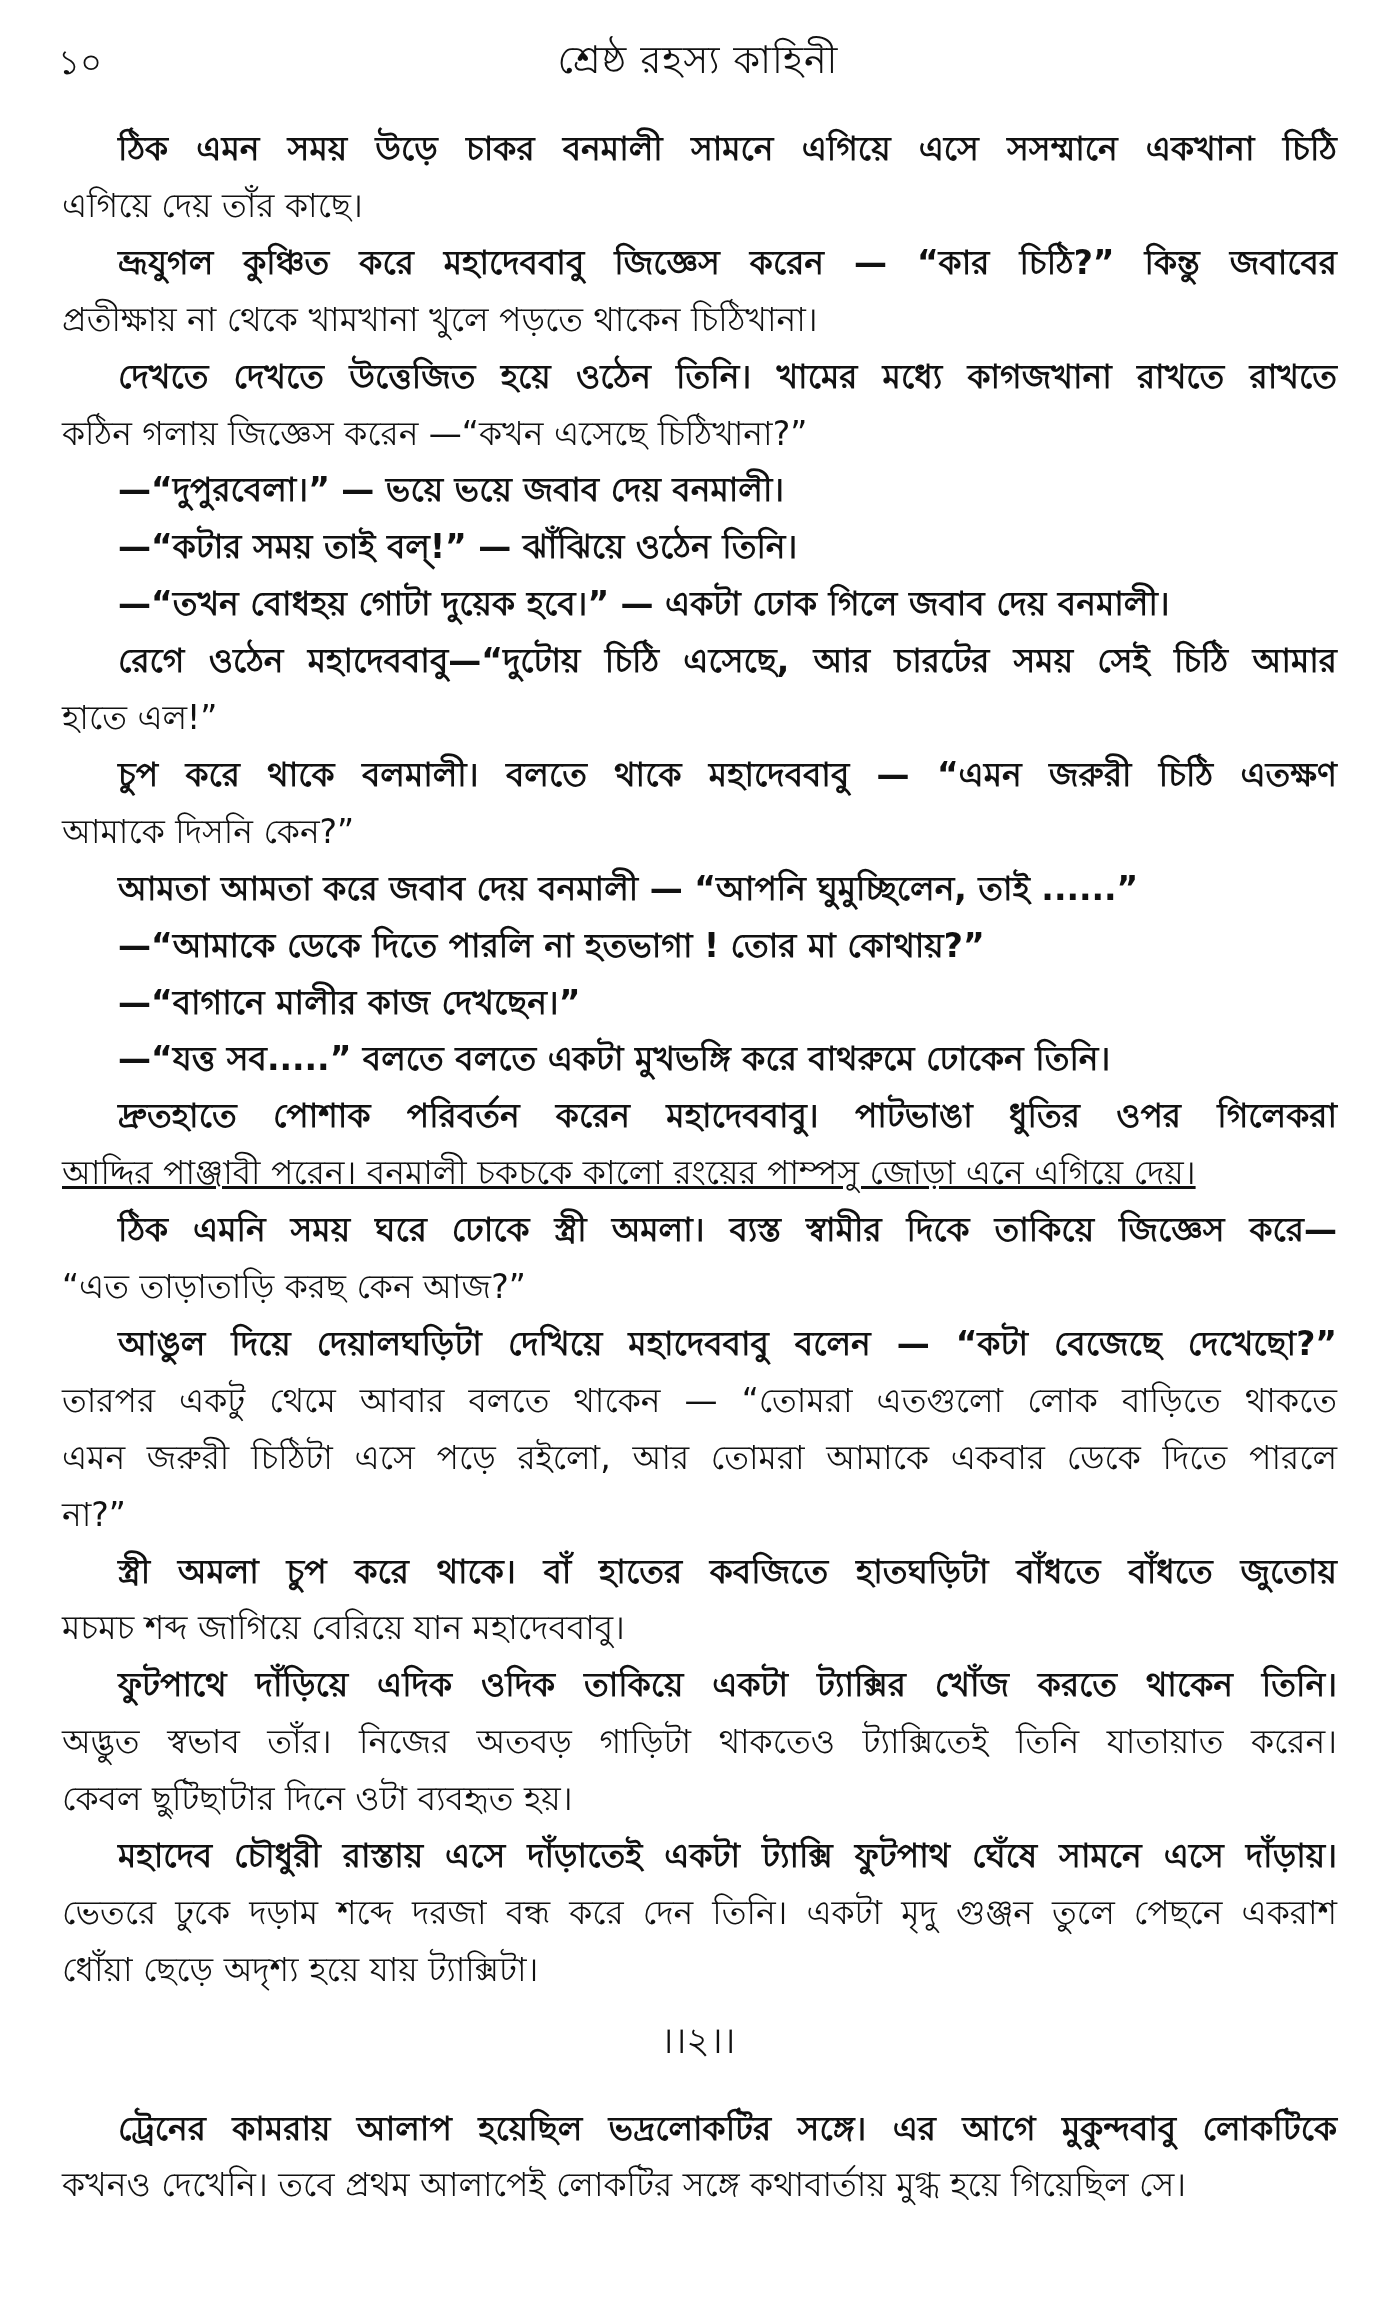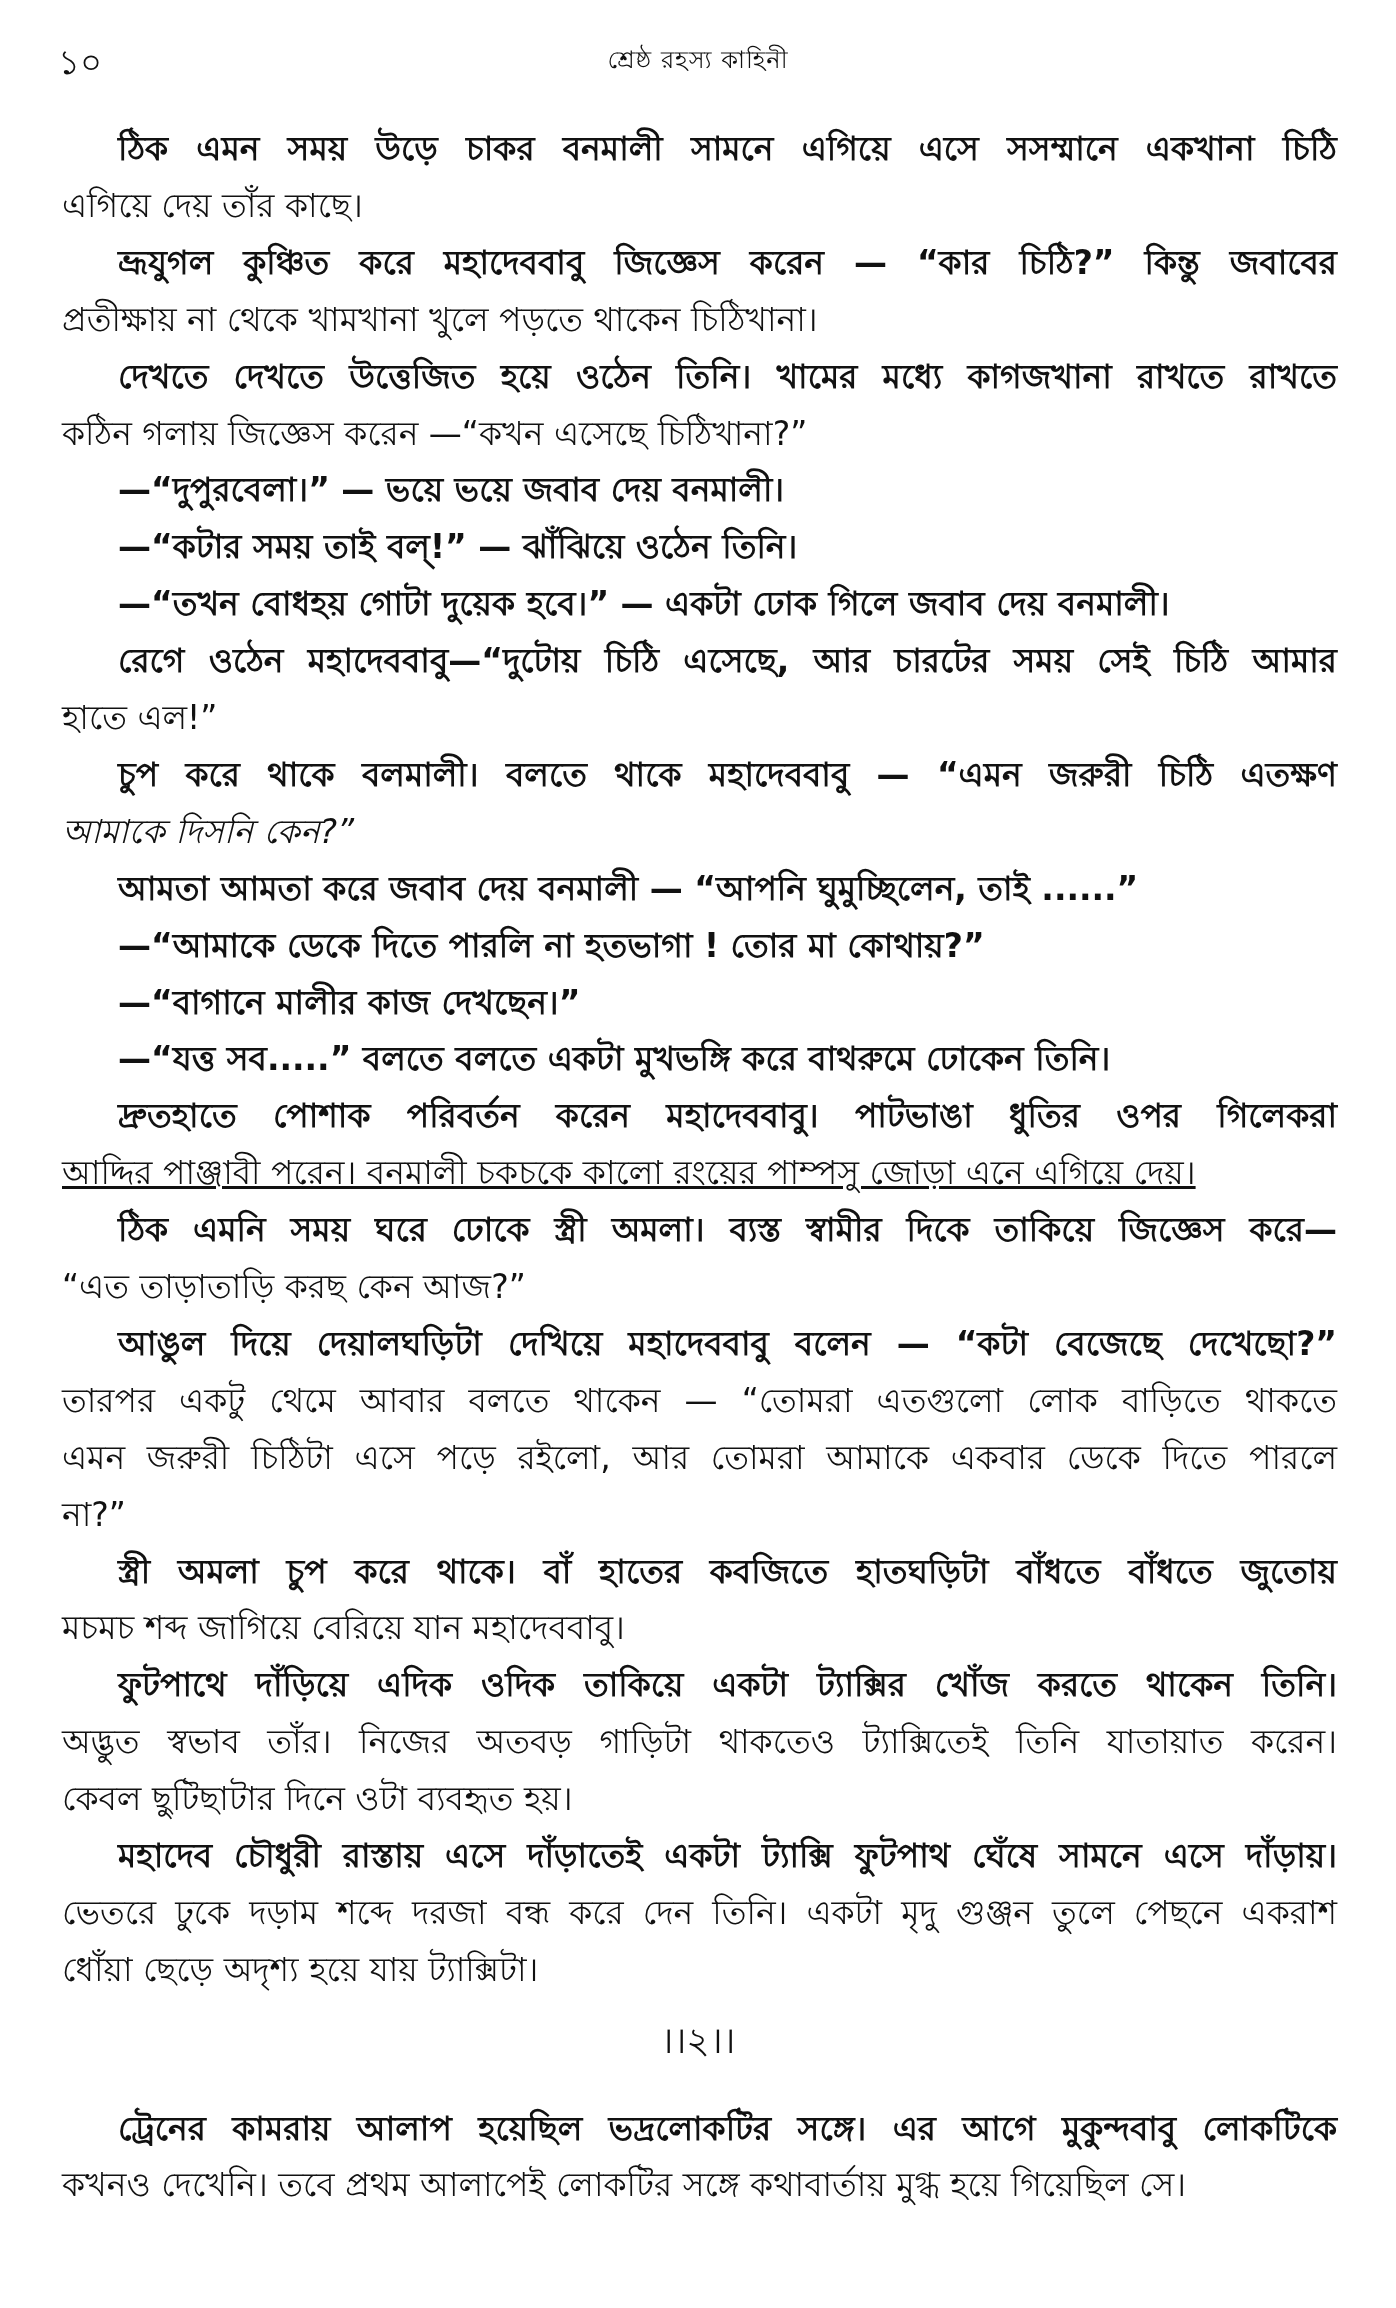--- a/index.html
+++ b/index.html
@@ -12,21 +12,21 @@
     position: absolute; left: 0; top: 8px; width: 1396px; height: 2308px; border-radius: 15px;
   }
   .header {
     position: absolute; top: 22px; left: 0; width: 1396px; height: 60px;
   }
   .page-number {
     position: absolute; left: 58px; top: 12px; font-size: 34px; line-height: 40px;
   }
   .running-title {
     position: absolute; left: 0; width: 1396px; top: 8px; text-align: center;
-    font-size: 24px; line-height: 44px; letter-spacing: 1px;
+    font-size: 38px; line-height: 44px; letter-spacing: 1px;
   }
   .body {
     position: absolute; left: 62px; top: 112px; width: 1275px;
   }
   .line {
     position: absolute; left: 0; width: 1275px; height: 58px;
     font-size: 33px; line-height: 58px; white-space: nowrap;
     text-align: justify; text-align-last: justify;
   }
   .line.indent { left: 56px; width: 1219px; font-weight: bold; }
@@ -51,21 +51,21 @@
       <div class="line indent" style="top: 113.8px;">ভ্রূযুগল কুঞ্চিত করে মহাদেববাবু জিজ্ঞেস করেন — “কার চিঠি?” কিন্তু জবাবের</div>
       <div class="line end" style="top: 170.7px;">প্রতীক্ষায় না থেকে খামখানা খুলে পড়তে থাকেন চিঠিখানা।</div>
       <div class="line indent" style="top: 227.6px;">দেখতে দেখতে উত্তেজিত হয়ে ওঠেন তিনি। খামের মধ্যে কাগজখানা রাখতে রাখতে</div>
       <div class="line end" style="top: 284.5px;">কঠিন গলায় জিজ্ঞেস করেন —“কখন এসেছে চিঠিখানা?”</div>
       <div class="line indent end" style="top: 341.4px;">—“দুপুরবেলা।” — ভয়ে ভয়ে জবাব দেয় বনমালী।</div>
       <div class="line indent end" style="top: 398.3px;">—“কটার সময় তাই বল্!” — ঝাঁঝিয়ে ওঠেন তিনি।</div>
       <div class="line indent end" style="top: 455.2px;">—“তখন বোধহয় গোটা দুয়েক হবে।” — একটা ঢোক গিলে জবাব দেয় বনমালী।</div>
       <div class="line indent" style="top: 512.1px;">রেগে ওঠেন মহাদেববাবু—“দুটোয় চিঠি এসেছে, আর চারটের সময় সেই চিঠি আমার</div>
       <div class="line end" style="top: 569px;">হাতে এল!”</div>
       <div class="line indent" style="top: 625.9px;">চুপ করে থাকে বলমালী। বলতে থাকে মহাদেববাবু — “এমন জরুরী চিঠি এতক্ষণ</div>
-      <div class="line end" style="top: 682.8px; font-style: italic;">আমাকে দিসনি কেন?”</div>
+      <div class="line end" style="top: 682.8px;">আমাকে দিসনি কেন?”</div>
       <div class="line indent end" style="top: 739.7px;">আমতা আমতা করে জবাব দেয় বনমালী — “আপনি ঘুমুচ্ছিলেন, তাই ......”</div>
       <div class="line indent end" style="top: 796.6px;">—“আমাকে ডেকে দিতে পারলি না হতভাগা ! তোর মা কোথায়?”</div>
       <div class="line indent end" style="top: 853.5px;">—“বাগানে মালীর কাজ দেখছেন।”</div>
       <div class="line indent end" style="top: 910.4px;">—“যত্ত সব.....” বলতে বলতে একটা মুখভঙ্গি করে বাথরুমে ঢোকেন তিনি।</div>
       <div class="line indent" style="top: 967.3px;">দ্রুতহাতে পোশাক পরিবর্তন করেন মহাদেববাবু। পাটভাঙা ধুতির ওপর গিলেকরা</div>
       <div class="line end" style="top: 1024.2px; text-decoration: underline;">আদ্দির পাঞ্জাবী পরেন। বনমালী চকচকে কালো রংয়ের পাম্পসু জোড়া এনে এগিয়ে দেয়।</div>
       <div class="line indent" style="top: 1081.1px;">ঠিক এমনি সময় ঘরে ঢোকে স্ত্রী অমলা। ব্যস্ত স্বামীর দিকে তাকিয়ে জিজ্ঞেস করে—</div>
       <div class="line end" style="top: 1138px;">“এত তাড়াতাড়ি করছ কেন আজ?”</div>
       <div class="line indent" style="top: 1194.9px;">আঙুল দিয়ে দেয়ালঘড়িটা দেখিয়ে মহাদেববাবু বলেন — “কটা বেজেছে দেখেছো?”</div>
       <div class="line" style="top: 1251.8px;">তারপর একটু থেমে আবার বলতে থাকেন — “তোমরা এতগুলো লোক বাড়িতে থাকতে</div>

